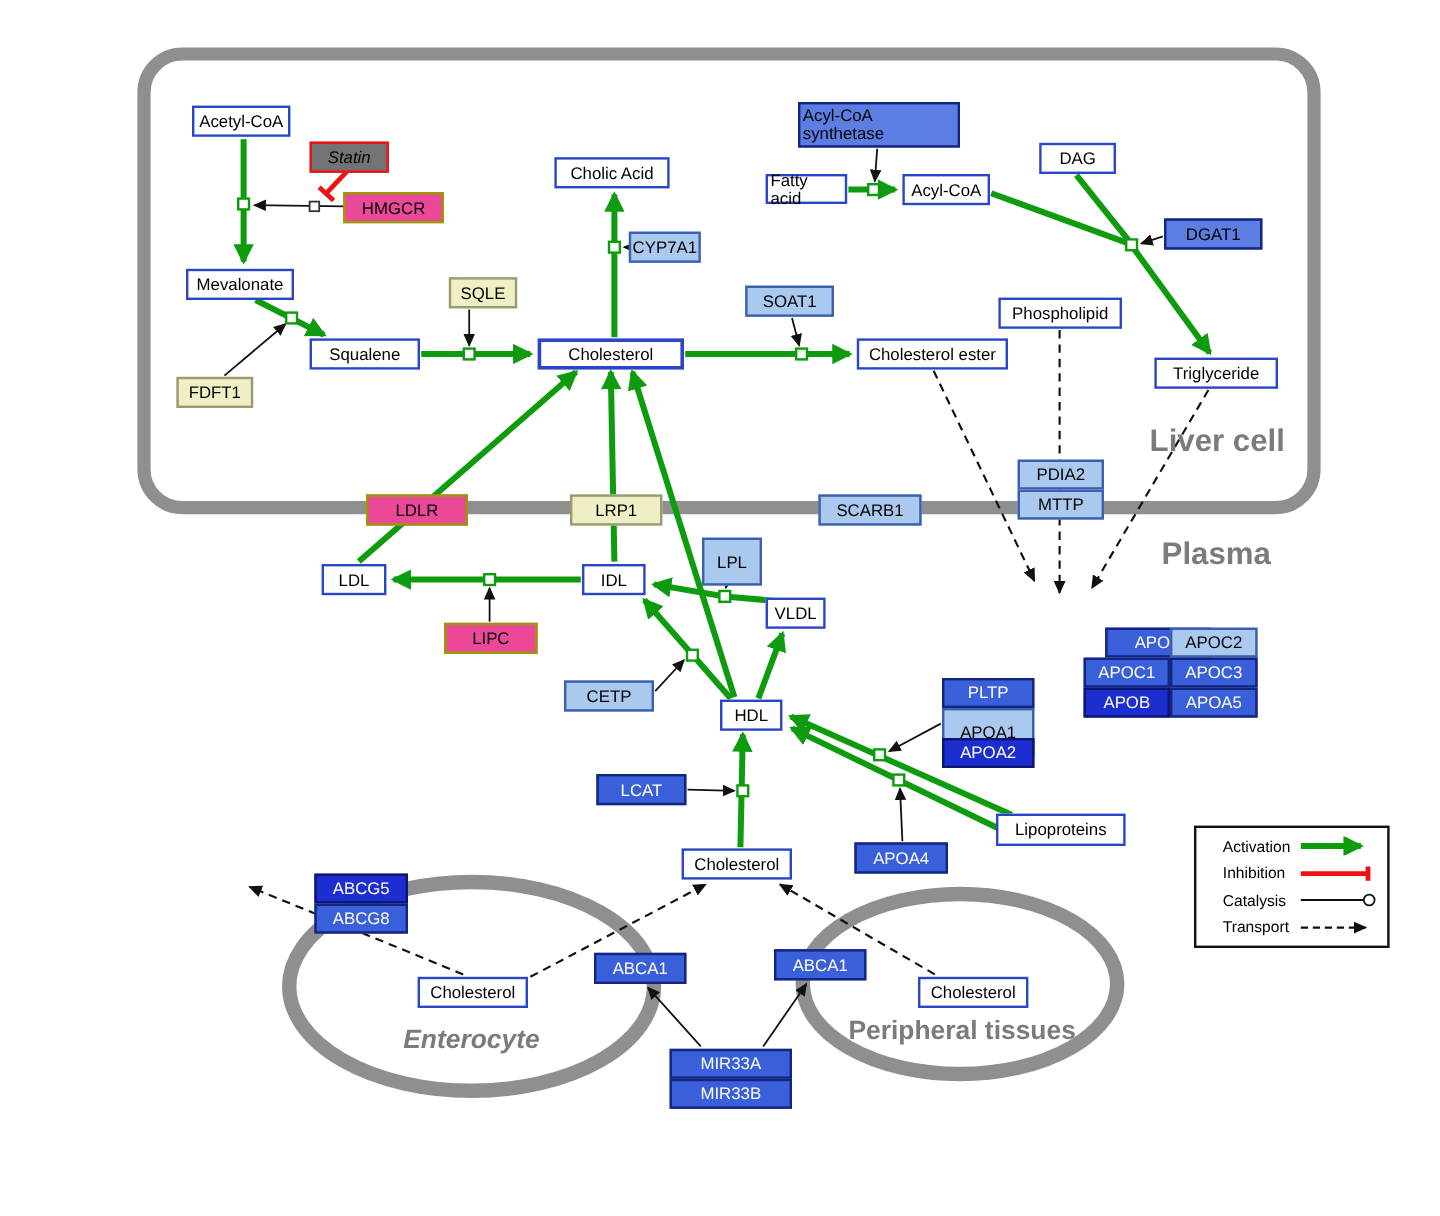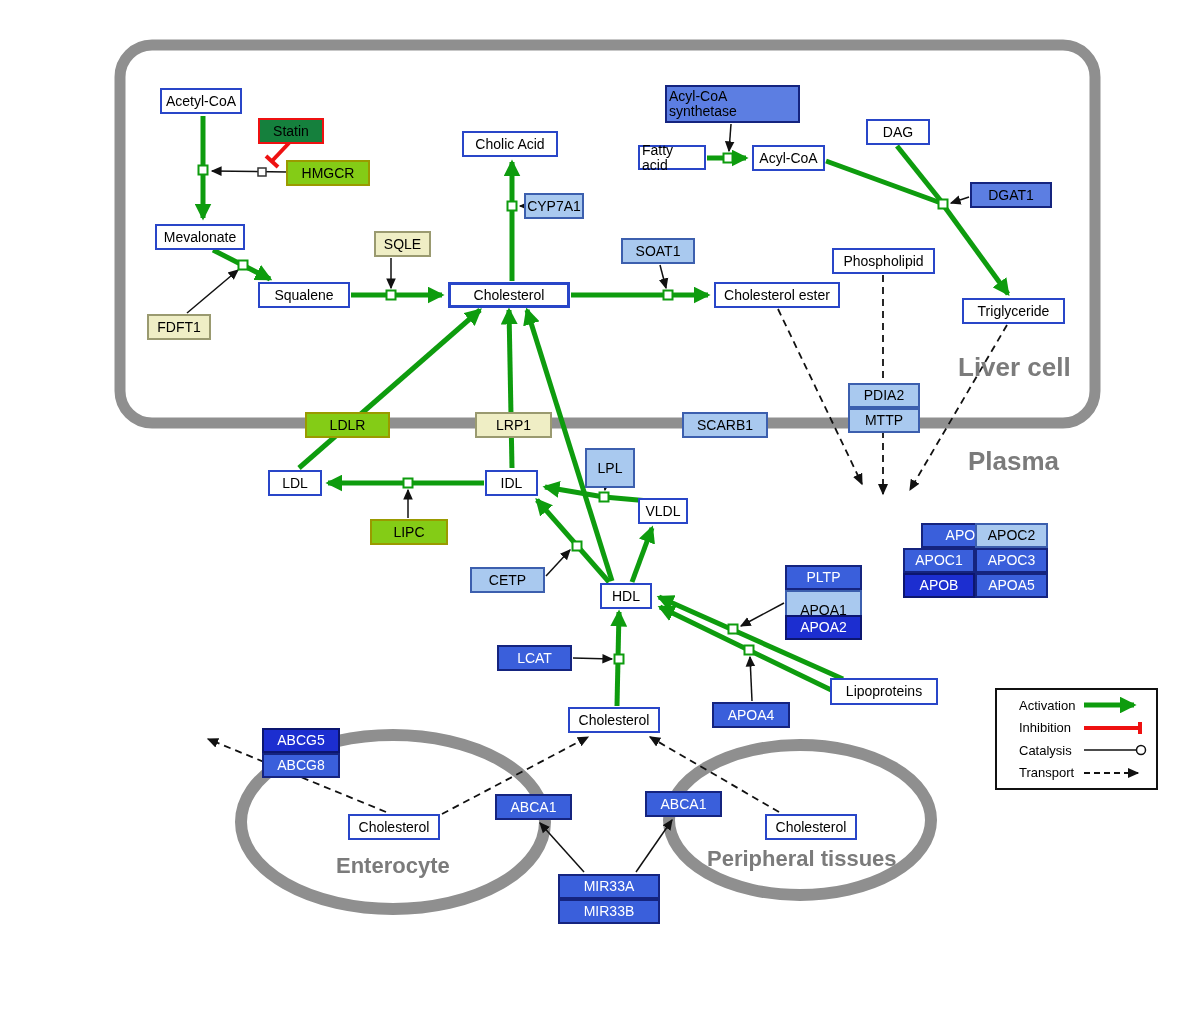--- a/index.html
+++ b/index.html
@@ -4,22 +4,22 @@
 <style>
   html,body{margin:0;padding:0;background:#fff;}
   .wrap{position:relative;width:1200px;height:1013px;background:#fff;overflow:hidden;
         font-family:"Liberation Sans",sans-serif;}
   svg.layer{position:absolute;left:0;top:0;}
   .node{position:absolute;box-sizing:border-box;display:flex;align-items:center;justify-content:center;
         text-align:left;font:14px/1.05 "Liberation Sans",sans-serif;color:#000;background:#fff;
         border:2px solid #2946c8;padding:0 2px;z-index:3;}
   .n-white{background:#fff;border-color:#2946c8;}
   .n-bold{border-width:3px;}
-  .n-red{background:#15803d;border:2.5px solid #ee1111;}
-  .n-yellow{background:#84cc16;border-color:#9a9a00;}
+  .n-red{background:#737373;border:2.5px solid #ee1111;font-style:italic;}
+  .n-yellow{background:#ec4899;border-color:#9a9a00;}
   .n-pale{background:#efeec5;border-color:#9a9a70;}
   .n-lblue{background:#a9c9ef;border-color:#3c5fae;}
   .n-blue{background:#3a5fdb;border-color:#15247f;color:#fff;}
   .n-blue2{background:#5c7ee2;border-color:#15247f;color:#000;}
   .n-dblue{background:#1c2ed0;border-color:#0c1670;color:#fff;}
   .region-label{position:absolute;color:#7b7b7b;font-weight:bold;z-index:2;}
   .legend{position:absolute;left:995px;top:688px;width:163px;height:102px;border:2px solid #111;
           background:#fff;z-index:3;box-sizing:border-box;padding:4px 6px;display:flex;
           flex-direction:column;justify-content:space-between;}
   .legend-row{display:flex;align-items:center;justify-content:space-between;height:22px;margin-left:16px;}
@@ -114,21 +114,21 @@
     <rect x="258" y="168" width="8" height="8" fill="#fff" stroke="#333" stroke-width="1.5"></rect>
 
     <g stroke="#ee1111" stroke-width="4" fill="none">
       <path d="M289,143 L272,161"></path>
       <path d="M266,156 L278,167"></path>
     </g>
   </svg>
 
   <div class="region-label" style="left:958px;top:352px;font-size:26px;">Liver cell</div>
   <div class="region-label" style="left:968px;top:446px;font-size:26px;">Plasma</div>
-  <div class="region-label" style="left:336px;top:853px;font-size:22px;">Enterocyte</div>
+  <div class="region-label" style="left:336px;top:853px;font-size:22px;font-style:italic;">Enterocyte</div>
   <div class="region-label" style="left:707px;top:846px;font-size:22px;">Peripheral tissues</div>
 
   <div class="node n-white" style="left:160px;top:88px;width:82px;height:26px">Acetyl-CoA</div>
   <div class="node n-red" style="left:258px;top:118px;width:66px;height:26px">Statin</div>
   <div class="node n-yellow" style="left:286px;top:160px;width:84px;height:26px">HMGCR</div>
   <div class="node n-white" style="left:155px;top:224px;width:90px;height:26px">Mevalonate</div>
   <div class="node n-pale" style="left:147px;top:314px;width:64px;height:26px">FDFT1</div>
   <div class="node n-white" style="left:258px;top:282px;width:92px;height:26px">Squalene</div>
   <div class="node n-pale" style="left:374px;top:231px;width:57px;height:26px">SQLE</div>
   <div class="node n-white n-bold" style="left:448px;top:282px;width:122px;height:26px">Cholesterol</div>

